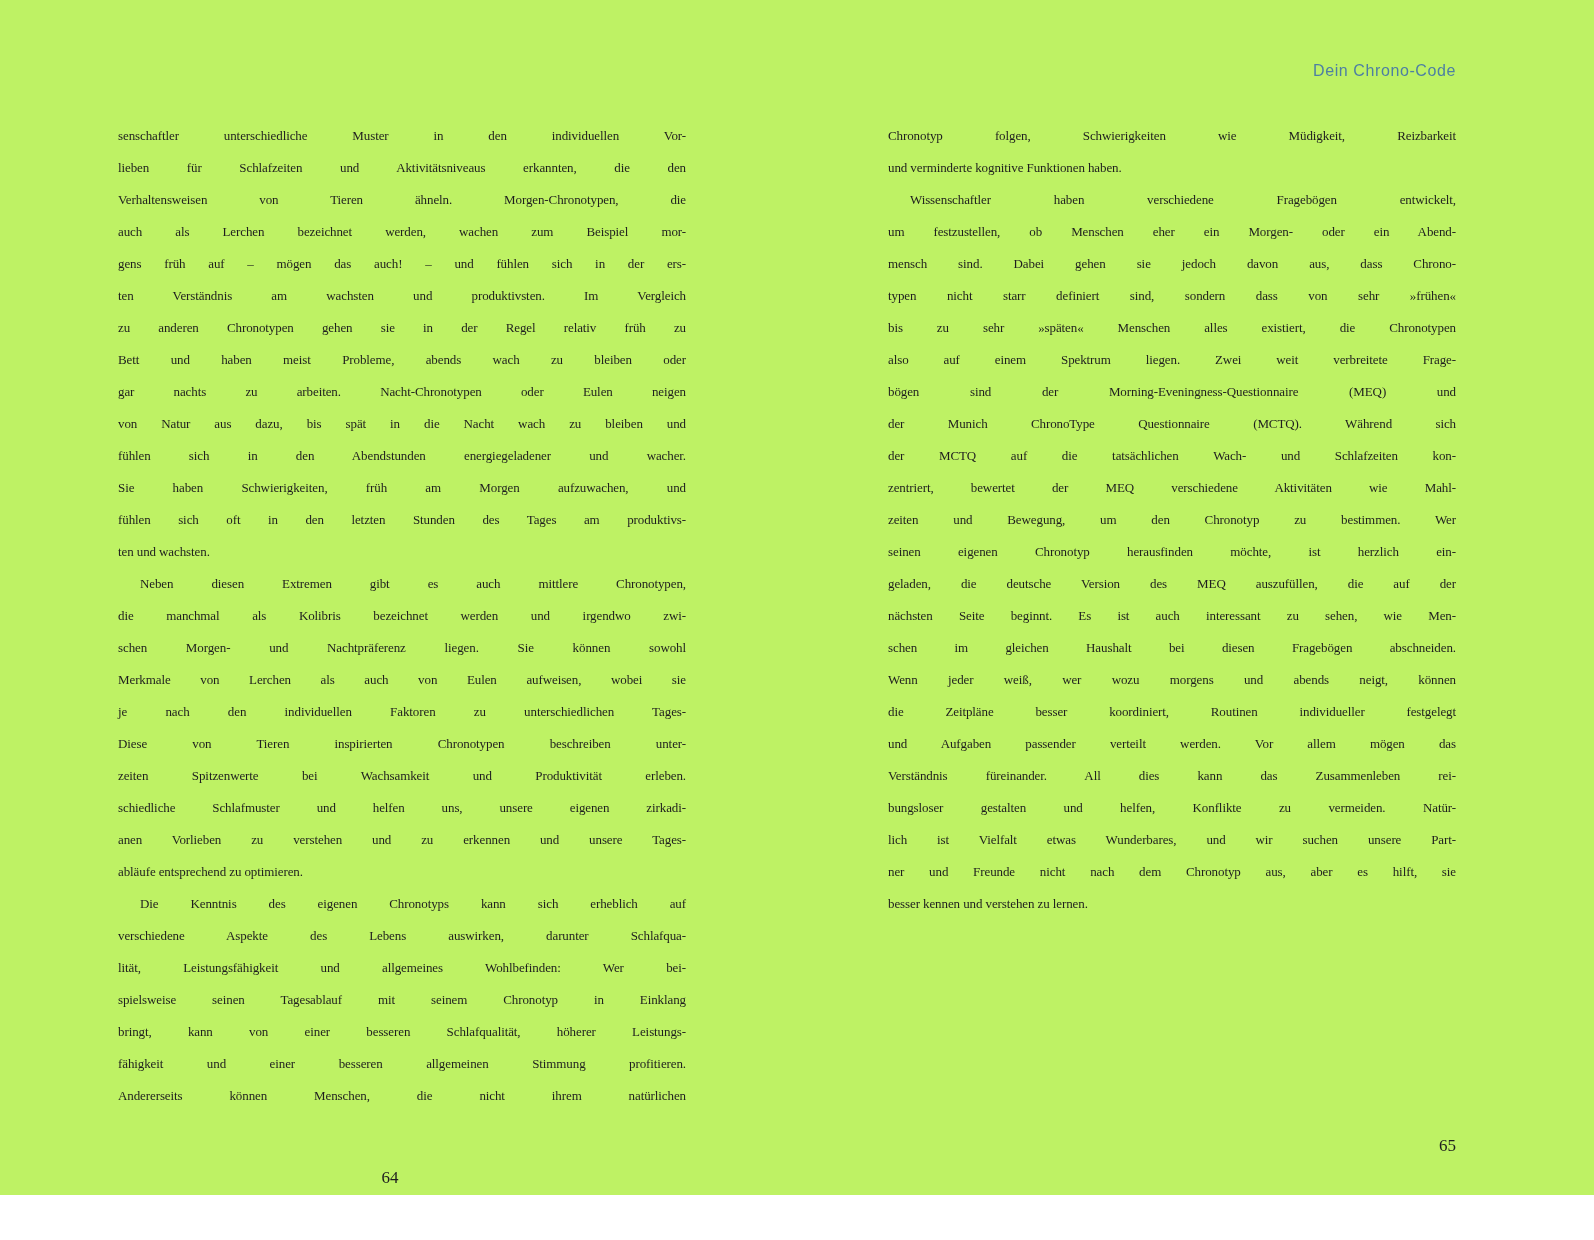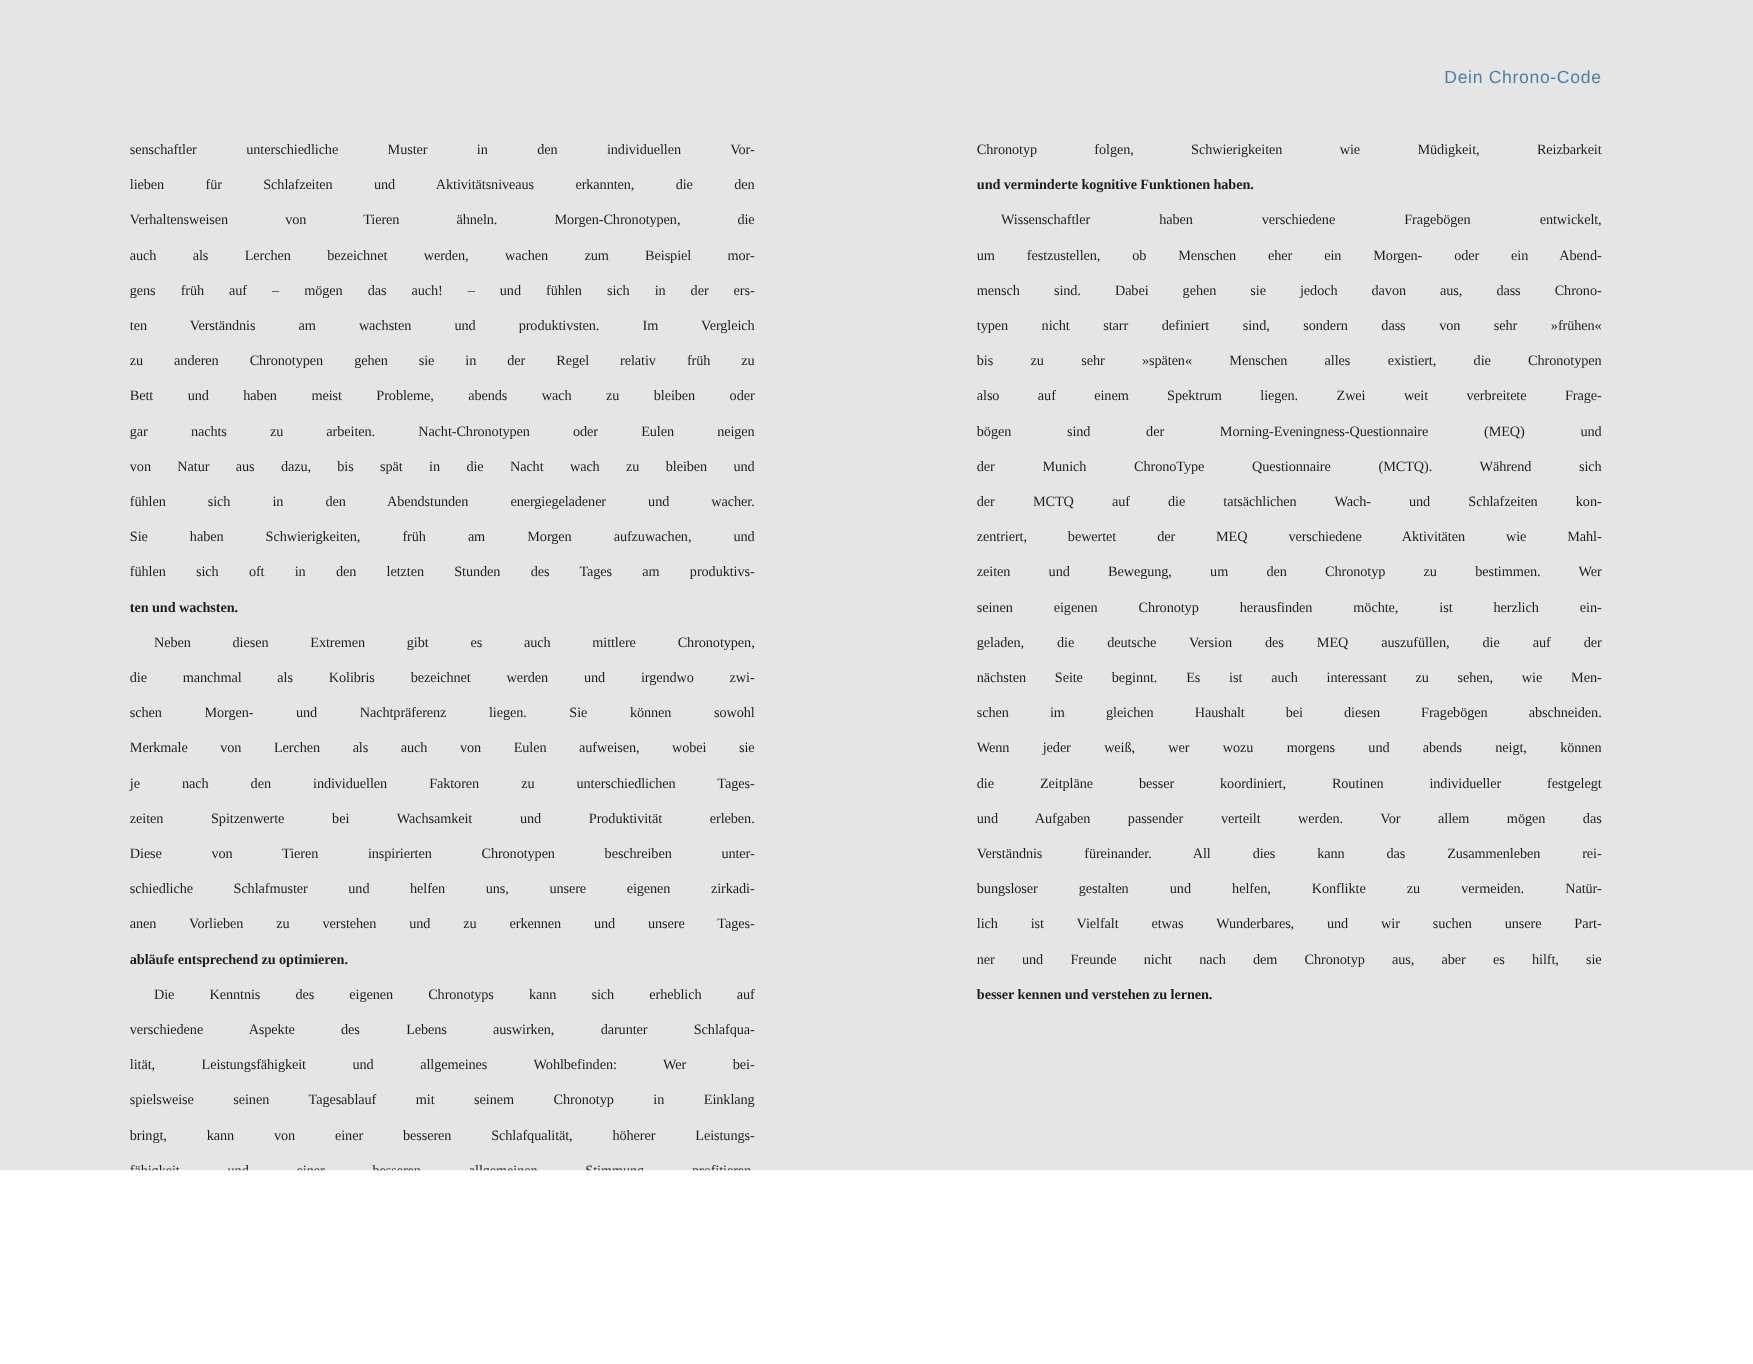--- a/index.html
+++ b/index.html
@@ -3,22 +3,22 @@
 <meta charset="utf-8">
 <style>
   html, body {
     margin: 0;
     padding: 0;
     background: #ffffff;
   }
   .spread {
     position: relative;
     width: 1594px;
-    height: 1064px;
-    background: #e5e5e5;
+    height: 1195px;
+    background: #bef264;
     font-family: "Liberation Serif", "DejaVu Serif", serif;
     color: #1e1e1e;
     overflow: hidden;
   }
   .running-title {
     position: absolute;
     top: 62px;
     left: 888px;
     width: 568px;
     text-align: right;
@@ -38,21 +38,20 @@
     font-size: 13px;
     line-height: 32px;
     letter-spacing: -0.1px;
     white-space: nowrap;
     text-align: justify;
     text-align-last: justify;
     color: #1e1e1e;
   }
   .line.end {
     text-align-last: left;
-    font-weight: bold;
   }
   .line.indent {
     text-indent: 22px;
   }
   .page-number {
     position: absolute;
     top: 1136px;
     width: 568px;
     text-align: center;
     font-size: 17px;
@@ -80,22 +79,22 @@
       <div class="line">von Natur aus dazu, bis spät in die Nacht wach zu bleiben und</div>
       <div class="line">fühlen sich in den Abendstunden energiegeladener und wacher.</div>
       <div class="line">Sie haben Schwierigkeiten, früh am Morgen aufzuwachen, und</div>
       <div class="line">fühlen sich oft in den letzten Stunden des Tages am produktivs-</div>
       <div class="line end">ten und wachsten.</div>
       <div class="line indent">Neben diesen Extremen gibt es auch mittlere Chronotypen,</div>
       <div class="line">die manchmal als Kolibris bezeichnet werden und irgendwo zwi-</div>
       <div class="line">schen Morgen- und Nachtpräferenz liegen. Sie können sowohl</div>
       <div class="line">Merkmale von Lerchen als auch von Eulen aufweisen, wobei sie</div>
       <div class="line">je nach den individuellen Faktoren zu unterschiedlichen Tages-</div>
+      <div class="line">Diese von Tieren inspirierten Chronotypen beschreiben unter-</div>
       <div class="line">zeiten Spitzenwerte bei Wachsamkeit und Produktivität erleben.</div>
-      <div class="line">Diese von Tieren inspirierten Chronotypen beschreiben unter-</div>
       <div class="line">schiedliche Schlafmuster und helfen uns, unsere eigenen zirkadi-</div>
       <div class="line">anen Vorlieben zu verstehen und zu erkennen und unsere Tages-</div>
       <div class="line end">abläufe entsprechend zu optimieren.</div>
       <div class="line indent">Die Kenntnis des eigenen Chronotyps kann sich erheblich auf</div>
       <div class="line">verschiedene Aspekte des Lebens auswirken, darunter Schlafqua-</div>
       <div class="line">lität, Leistungsfähigkeit und allgemeines Wohlbefinden: Wer bei-</div>
       <div class="line">spielsweise seinen Tagesablauf mit seinem Chronotyp in Einklang</div>
       <div class="line">bringt, kann von einer besseren Schlafqualität, höherer Leistungs-</div>
       <div class="line">fähigkeit und einer besseren allgemeinen Stimmung profitieren.</div>
       <div class="line">Andererseits können Menschen, die nicht ihrem natürlichen</div>

